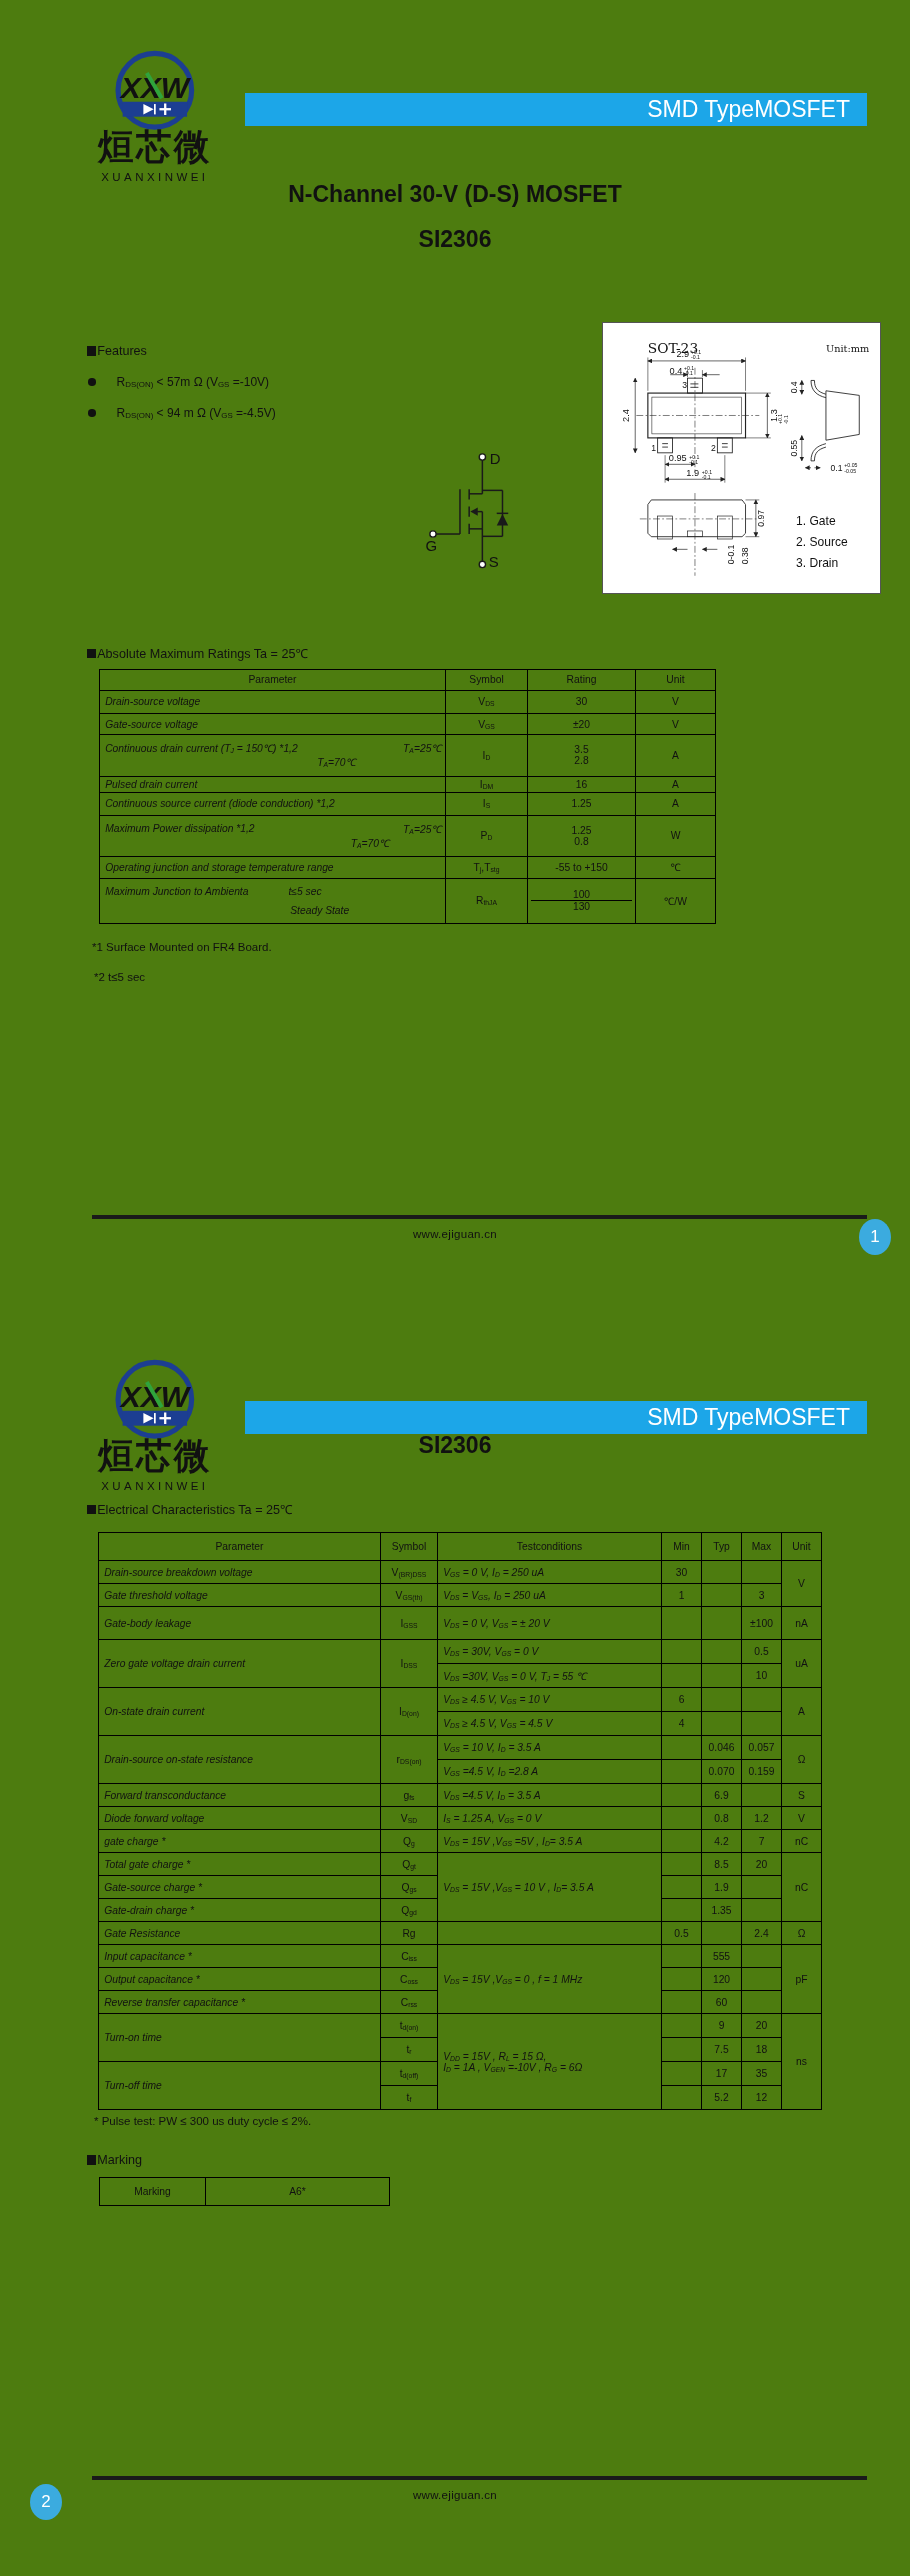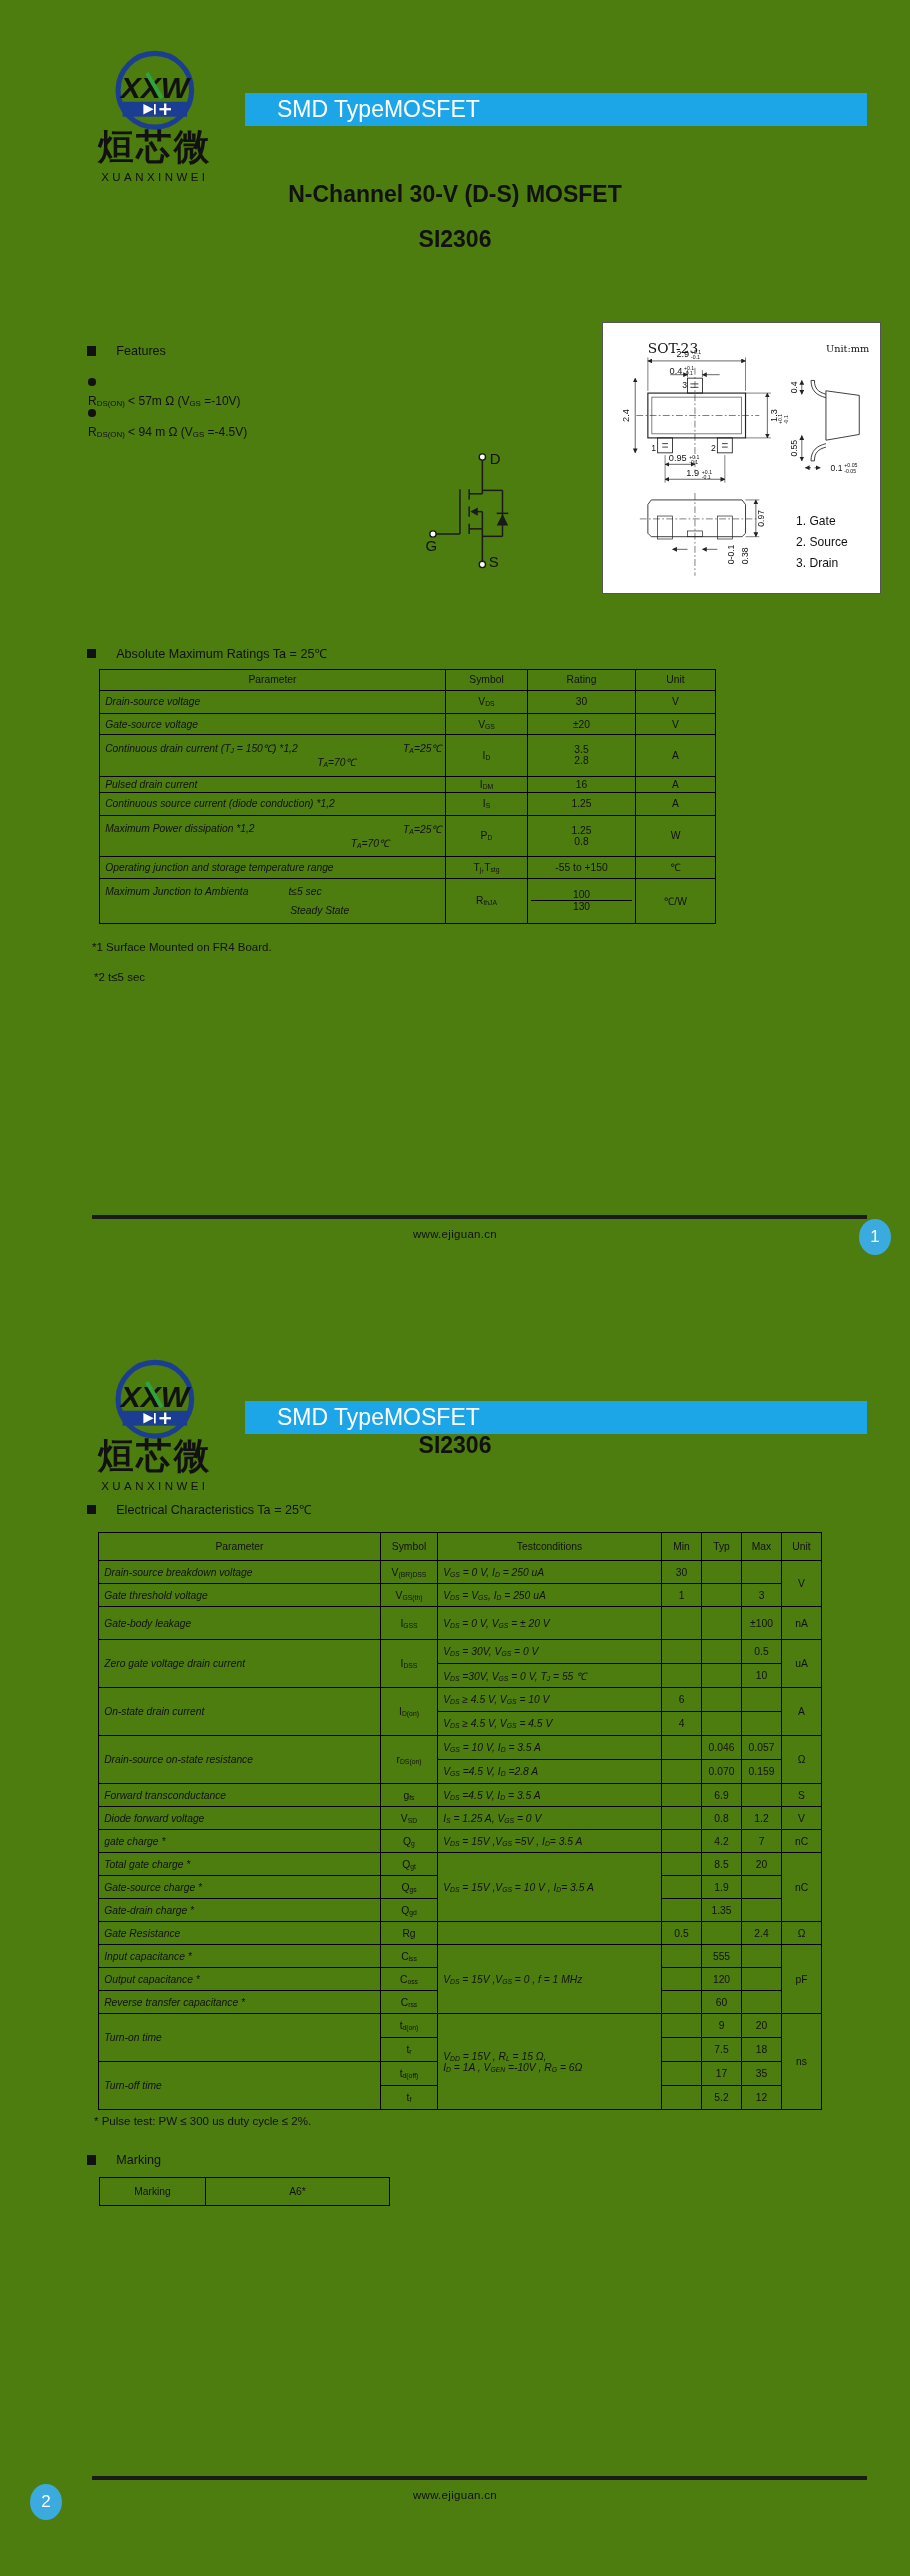--- a/index.html
+++ b/index.html
@@ -2,29 +2,29 @@
 <html style="font-size:9.2px"><head>
 <meta charset="utf-8">
 <style>
   html,body{margin:0;padding:0;background:#9a9a9a;}
   .sheet{position:relative;width:910px;height:2576px;background:#4d7c0f;margin:0 auto;
          font-family:"Liberation Sans",sans-serif;color:#111;overflow:hidden;}
   .a{position:absolute;}
   sub{font-size:66%;vertical-align:-0.12em;}
   
   .banner{left:245px;width:622px;height:33px;background:#1CA6E8;color:#fff;
-          display:flex;align-items:center;justify-content:flex-start;
+          display:flex;align-items:center;justify-content:flex-end;
           padding:0 17px 0 32px;box-sizing:border-box;font-size:23px;}
   
   .doctitle{left:0;width:910px;text-align:center;font-size:23px;font-weight:bold;}
   
-  .sect{display:flex;align-items:center;gap:20px;font-size:12.6px;}
+  .sect{display:flex;align-items:center;gap:1px;font-size:12.6px;}
   .sq{width:9.2px;height:9.2px;background:#111;flex:0 0 auto;}
   
-  .feat{display:flex;align-items:flex-start;gap:8px;font-size:12px;flex-direction:column;}
+  .feat{display:flex;align-items:flex-start;gap:21px;font-size:12px;}
   .dot{width:7.5px;height:7.5px;border-radius:50%;background:#111;margin-top:3.4px;flex:0 0 auto;}
   
   table.ds{border-collapse:collapse;table-layout:fixed;border:1.7px solid #000;}
   table.ds td{border:1.1px solid #000;border-top-width:1.7px;border-bottom-width:1.7px;
               font-size:10.3px;text-align:center;vertical-align:middle;padding:1.1px 3.4px;box-sizing:border-box;}
   table.ds td.pl{text-align:left;padding-left:5.2px;font-style:italic;}
   td.nopad{padding:0;}
   .pline1{display:flex;justify-content:space-between;align-items:center;}
   .stack{display:flex;flex-direction:column;justify-content:center;height:100%;}
   .stack>div{flex:1;display:flex;align-items:center;justify-content:center;}

